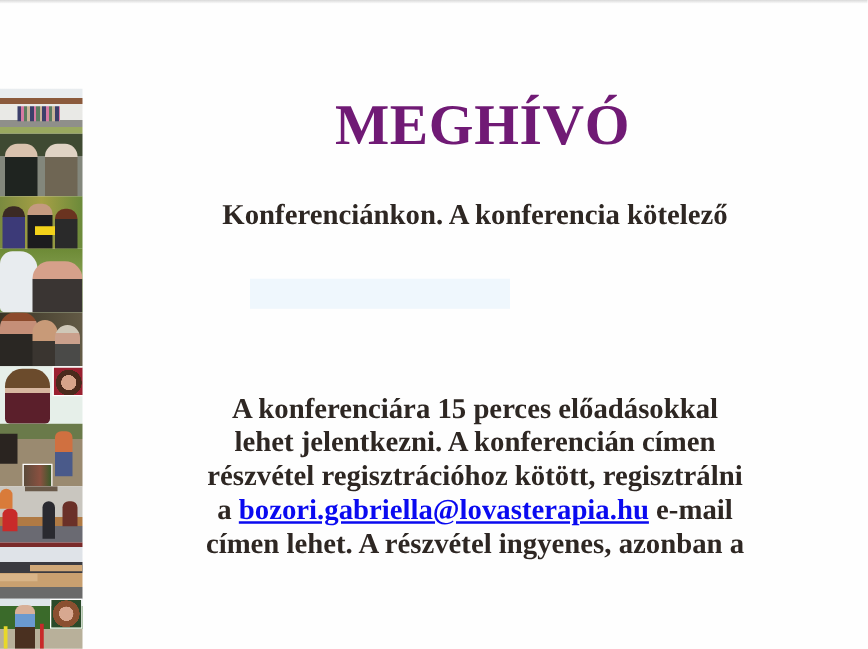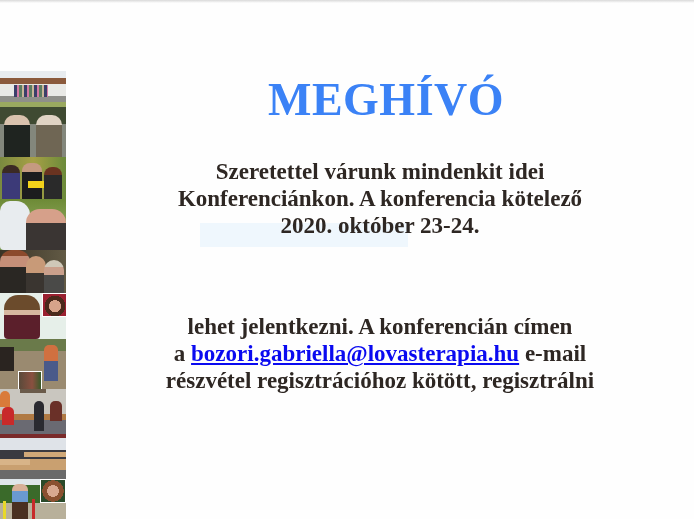--- a/index.html
+++ b/index.html
@@ -65,21 +65,21 @@
     .p10 .pole1 { left: 3px; top: 22px; width: 3px; height: 18px; background: #e8d82a; }
     .p10 .pole2 { left: 32px; top: 20px; width: 3px; height: 20px; background: #c82a2a; }
     .p10 .inset { left: 40px; top: 0; width: 24px; height: 22px; background: radial-gradient(circle at 50% 50%, #d8a890 0 35%, #8a5030 36% 65%, #2a4a2a 66%); border: 1px solid #fff; }
 
     .content {
       position: absolute; left: 66px; right: 0; top: 0;
       text-align: center; color: #2e2723;
     }
     .title {
       position: absolute; left: 0; right: 0; top: 72px;
-      font-size: 46px; font-weight: bold; color: #3b82f6; line-height: 56px;
+      font-size: 46px; font-weight: bold; color: #701a75; line-height: 56px;
       letter-spacing: 0.5px;
       padding-left: 12px;
     }
     .para {
       position: absolute; left: 0; right: 0;
       font-size: 23px; font-weight: bold; line-height: 27px;
     }
     .para1 { top: 158px; }
     .para2 { top: 313px; }
     .para .line { display: block; white-space: nowrap; }
@@ -144,23 +144,23 @@
     <div class="layer inset"></div>
   </div>
 </div>
 
 <div class="content">
   <div class="tooltip-ghost"></div>
 
   <div class="title">MEGHÍVÓ</div>
 
   <div class="para para1">
-    <span class="line">Szeretettel várunk mindenkit idei</span>
     <span class="line">Konferenciánkon. A konferencia kötelező</span>
-    <span class="line">2020. október 23-24.</span>
   </div>
 
   <div class="para para2">
+    <span class="line">A konferenciára 15 perces előadásokkal</span>
     <span class="line">lehet jelentkezni. A konferencián címen</span>
+    <span class="line">részvétel regisztrációhoz kötött, regisztrálni</span>
     <span class="line"><span style="white-space:pre">a </span><a class="link">bozori.gabriella@lovasterapia.hu</a><span style="white-space:pre"> e-mail</span></span>
-    <span class="line">részvétel regisztrációhoz kötött, regisztrálni</span>
+    <span class="line">címen lehet. A részvétel ingyenes, azonban a</span>
   </div>
 </div>
 
 </body></html>

